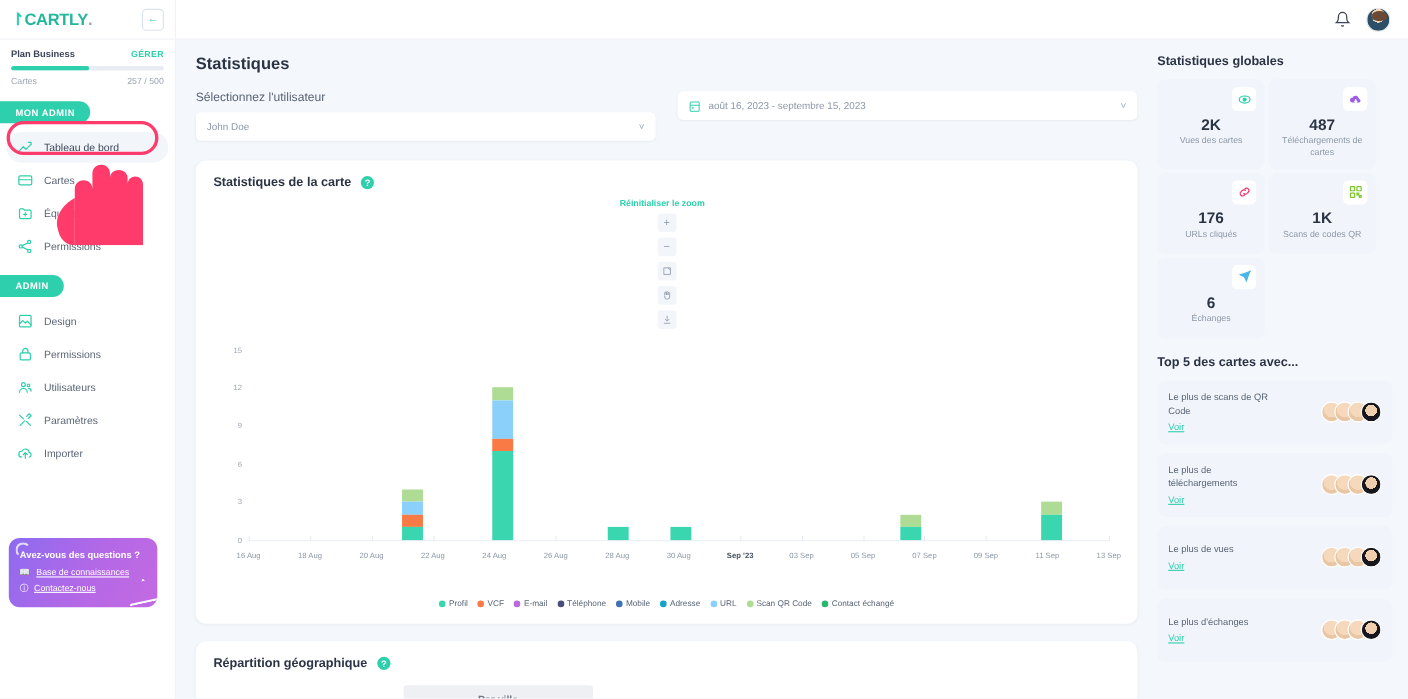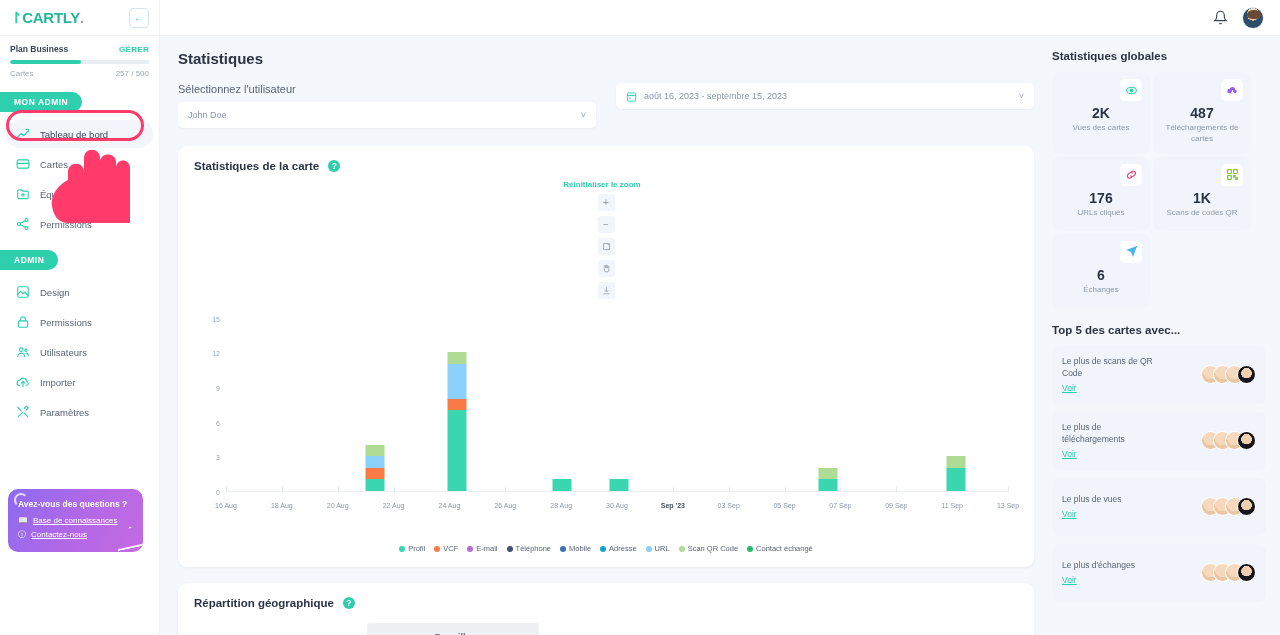--- a/index.html
+++ b/index.html
@@ -256,35 +256,35 @@
               <circle cx="9" cy="8" r="3"></circle>
               <path d="M3 20c0-3.3 2.7-6 6-6s6 2.7 6 6"></path>
               <circle cx="17" cy="9" r="2"></circle>
               <path d="M17 14c2.2 0 4 1.8 4 4"></path>
             </svg>
           </span>
           <span>Utilisateurs</span>
         </div><div class="nav-item">
           <span class="nav-ico">
             <svg viewBox="0 0 24 24" width="14" height="14" fill="none" stroke="#2ecfac" stroke-width="1.9" stroke-linecap="round" stroke-linejoin="round">
-              <path d="M6 18a4.5 4.5 0 0 1 .7-9 6 6 0 0 1 11.4 1.6A3.8 3.8 0 0 1 18 18"></path>
-              <path d="M12 20v-8M9 14l3-3 3 3"></path>
-            </svg>
-          </span>
-          <span>Importer</span>
-        </div><div class="nav-item">
-          <span class="nav-ico">
-            <svg viewBox="0 0 24 24" width="14" height="14" fill="none" stroke="#2ecfac" stroke-width="1.9" stroke-linecap="round" stroke-linejoin="round">
               <path d="M4 20l7-7"></path>
               <path d="M14 6l4-4 3 3-4 4"></path>
               <path d="M3 4l6 6"></path>
               <path d="M20 20l-6-6"></path>
             </svg>
           </span>
           <span>Paramètres</span>
+        </div><div class="nav-item">
+          <span class="nav-ico">
+            <svg viewBox="0 0 24 24" width="14" height="14" fill="none" stroke="#2ecfac" stroke-width="1.9" stroke-linecap="round" stroke-linejoin="round">
+              <path d="M6 18a4.5 4.5 0 0 1 .7-9 6 6 0 0 1 11.4 1.6A3.8 3.8 0 0 1 18 18"></path>
+              <path d="M12 20v-8M9 14l3-3 3 3"></path>
+            </svg>
+          </span>
+          <span>Importer</span>
         </div></div>
 
     <div class="help-card">
       <span class="help-deco1"></span>
       <span class="help-deco2"></span>
       <div class="help-title">Avez-vous des questions ?</div>
       <div class="help-link">
         <span>📖</span>
         <u>Base de connaissances</u>
       </div>

